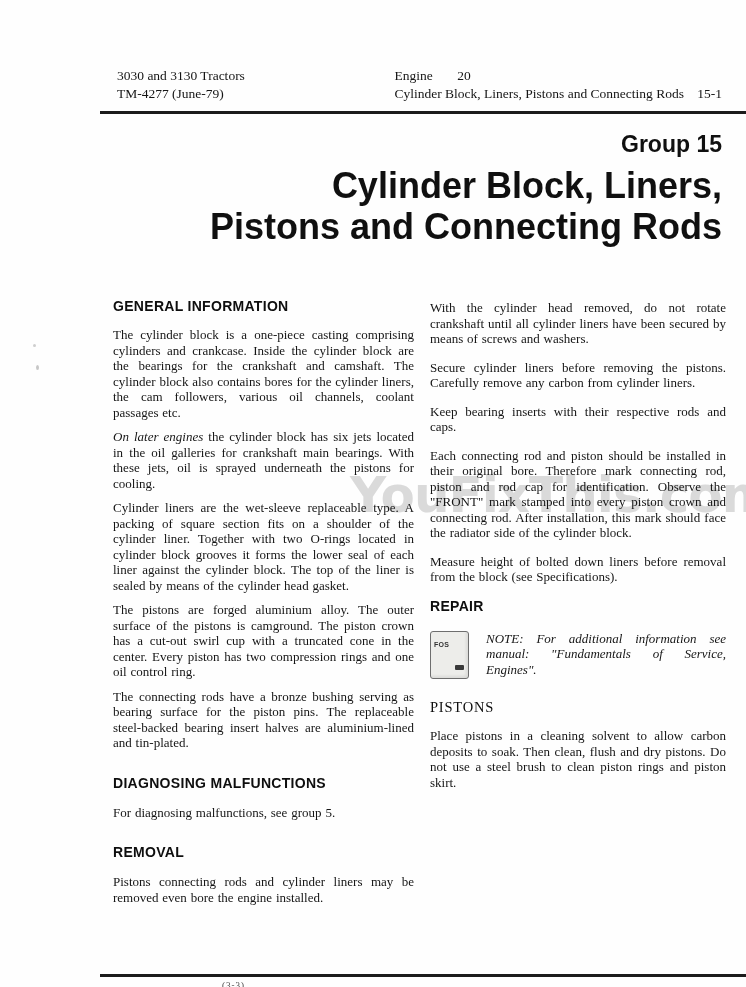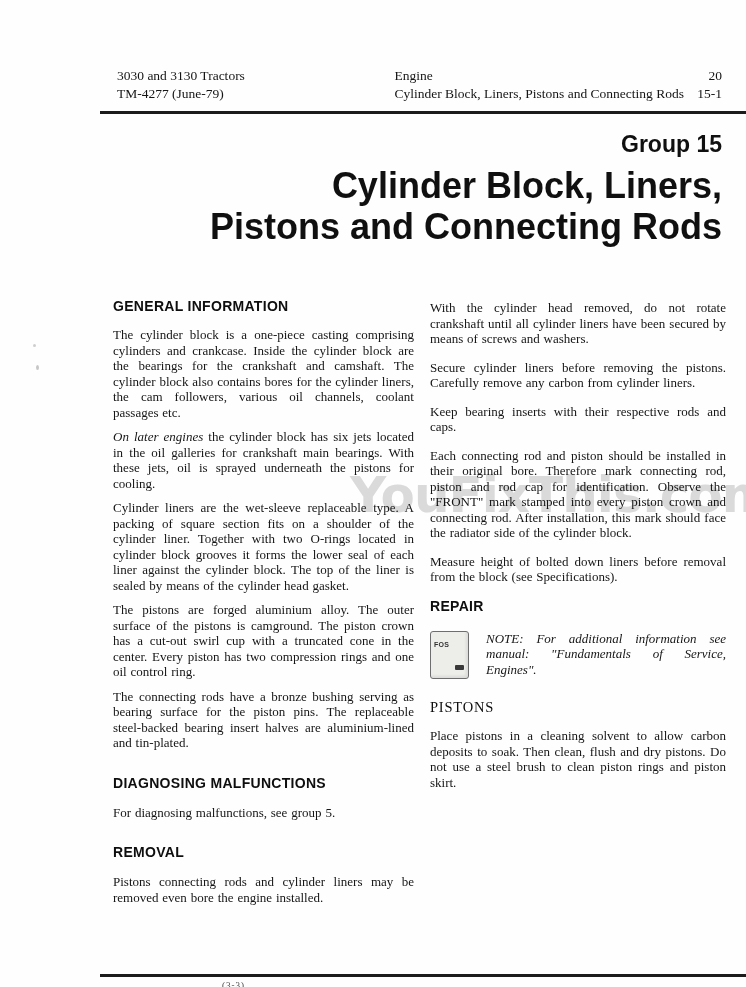--- a/index.html
+++ b/index.html
@@ -22,21 +22,21 @@
 
   
   .hdr-left{
     position:absolute;left:117px;top:67px;z-index:1;
     font-size:13.5px;line-height:18px;
   }
   .hdr-right{
     position:absolute;right:24px;top:67px;z-index:1;
     font-size:13.5px;line-height:18px;text-align:right;
   }
-  .hdr-row{display:flex;justify-content:space-between;}
+  .hdr-row{display:flex;justify-content:flex-start;}
   .hdr-row .pg{width:38px;text-align:right;}
 
   .rule{position:absolute;left:100px;width:646px;height:3px;background:#1c1c1c;z-index:1;}
   .top-rule{top:111px;}
   .bottom-rule{top:974px;}
 
   
   .title-block{
     position:absolute;right:24px;top:131px;z-index:1;text-align:right;
     font-family:"Liberation Sans", sans-serif;font-weight:bold;color:#101010;

